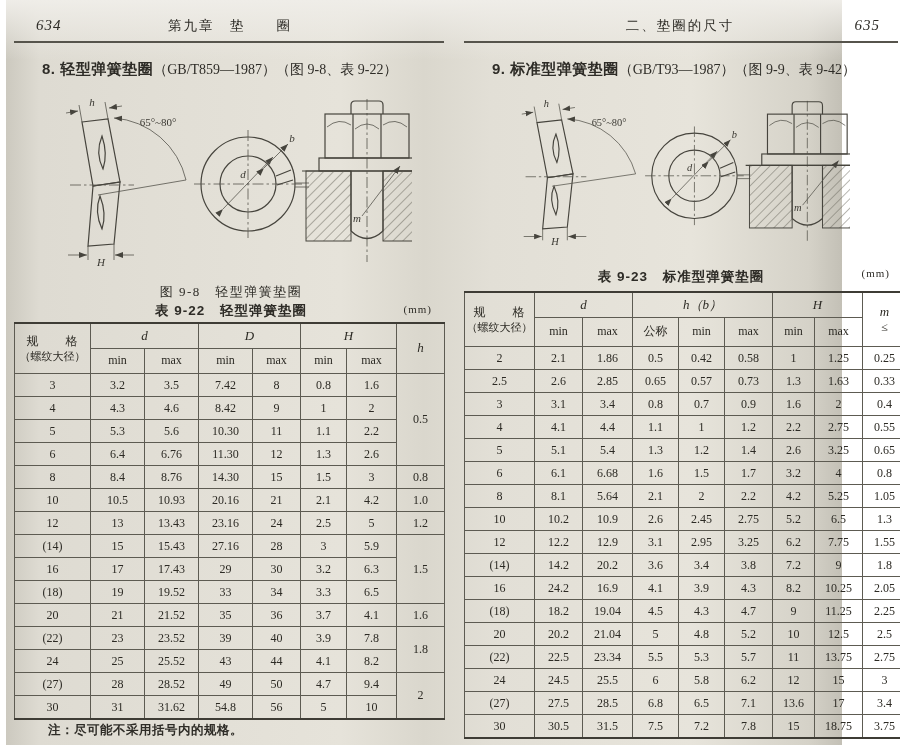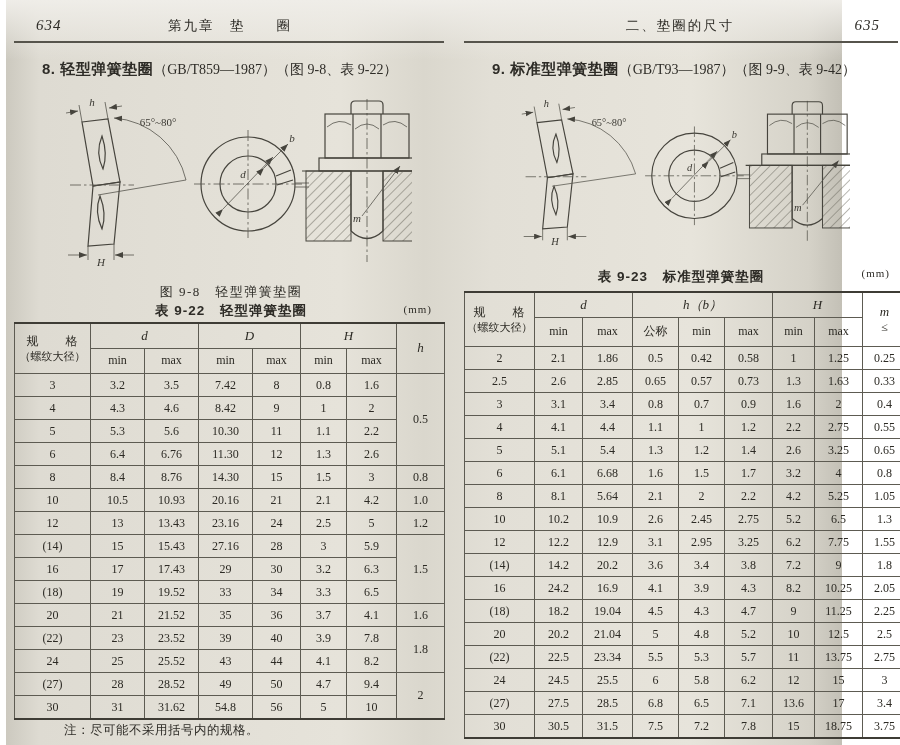--- a/index.html
+++ b/index.html
@@ -47,21 +47,21 @@
   td{height:22px;line-height:1;}
   .t922{left:8px;top:322px;width:430px;}
   .t923{left:458px;top:291px;width:434px;}
   .th-group{height:25px;}
   .th-sub{height:25px;font-size:11.5px;}
   .t923 .th-sub{height:29px;}
   .ital{font-style:italic;font-size:13px;}
   .spec-h{font-size:12px;line-height:1.35;letter-spacing:1px;}
   .spec-h .l2{font-size:11px;letter-spacing:0;}
   .m-leq{font-size:12px;line-height:1.2;}
-  .note{position:absolute;top:722px;left:58px;font-size:12.5px;font-weight:400;
+  .note{position:absolute;top:722px;left:42px;font-size:12.5px;font-weight:700;
     font-family:"Liberation Sans","DejaVu Sans",sans-serif;letter-spacing:.5px;}
 
   svg{display:block;}
   .dwg-stroke{stroke:#46443d;fill:none;stroke-width:1.2;}
   .dwg-thin{stroke:#56544c;fill:none;stroke-width:.8;}
   .dwg-center{stroke:#56544c;fill:none;stroke-width:.8;stroke-dasharray:11 3 2.5 3;}
   .dwg-text{font-family:"Liberation Serif","DejaVu Serif",serif;font-style:italic;font-size:11px;fill:#3a3832;}
   .dwg-angle{font-family:"Liberation Serif","DejaVu Serif",serif;font-size:11px;font-style:normal;fill:#3a3832;}
 </style>
 </head>

